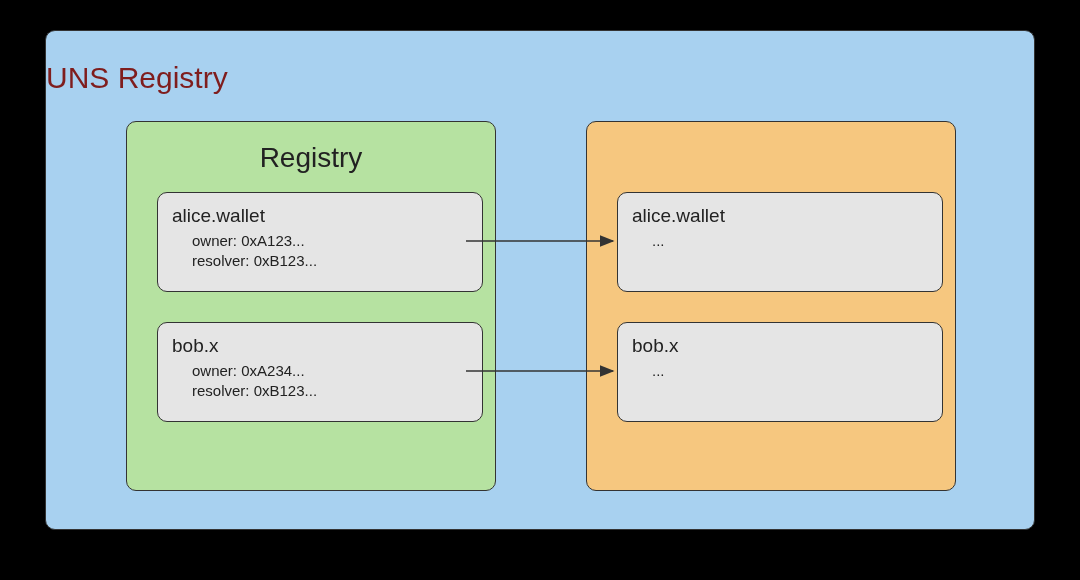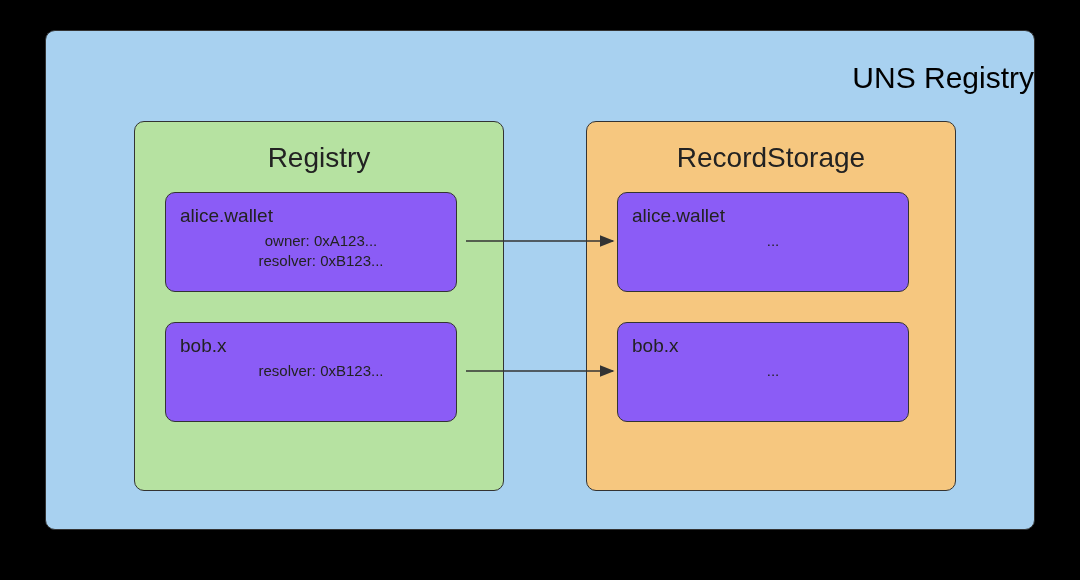--- a/index.html
+++ b/index.html
@@ -22,27 +22,27 @@
       height: 500px;
       background: #a8d1f0;
       border: 1.5px solid #333;
       border-radius: 10px;
     }
     .outer-title {
       position: absolute;
       left: 0;
       right: 0;
       top: 30px;
-      text-align: right;
+      text-align: left;
       font-size: 30px;
-      color: #000000;
+      color: #7f1d1d;
     }
     .registry-panel {
       position: absolute;
-      left: 88px;
+      left: 80px;
       top: 90px;
       width: 370px;
       height: 370px;
       background: #b6e2a1;
       border: 1.5px solid #333;
       border-radius: 10px;
     }
     .storage-panel {
       position: absolute;
       left: 540px;
@@ -57,40 +57,39 @@
       position: absolute;
       left: 0;
       right: 0;
       top: 20px;
       text-align: center;
       font-size: 28px;
       color: #222;
     }
     .record-card {
       position: absolute;
-      width: 292px;
-      background: #8b5cf6;
+      width: 326px;
+      background: #e5e5e5;
       border: 1.5px solid #333;
       border-radius: 10px;
       padding: 12px 14px 12px 14px;
       left: 30px;
     }
     .card-1 { top: 70px; height: 100px; }
     .card-2 { top: 200px; height: 100px; }
     .card-name {
       font-size: 19px;
       color: #222;
       margin-bottom: 4px;
     }
     .card-line {
       font-size: 15px;
       color: #222;
       margin-left: 20px;
       line-height: 1.35;
-      text-align: center;
     }
     svg.arrows {
       position: absolute;
       left: 0;
       top: 0;
       width: 990px;
       height: 500px;
       pointer-events: none;
     }
   </style>
@@ -104,26 +103,26 @@
     <div class="panel-title">Registry</div>
 
     <div class="record-card card-1">
       <div class="card-name">alice.wallet</div>
       <div class="card-line">owner: 0xA123...</div>
       <div class="card-line">resolver: 0xB123...</div>
     </div>
 
     <div class="record-card card-2">
       <div class="card-name">bob.x</div>
+      <div class="card-line">owner: 0xA234...</div>
       <div class="card-line">resolver: 0xB123...</div>
     </div>
   </div>
 
   <div class="storage-panel">
-    <div class="panel-title">RecordStorage</div>
 
     <div class="record-card card-1">
       <div class="card-name">alice.wallet</div>
       <div class="card-line">...</div>
     </div>
 
     <div class="record-card card-2">
       <div class="card-name">bob.x</div>
       <div class="card-line">...</div>
     </div>

